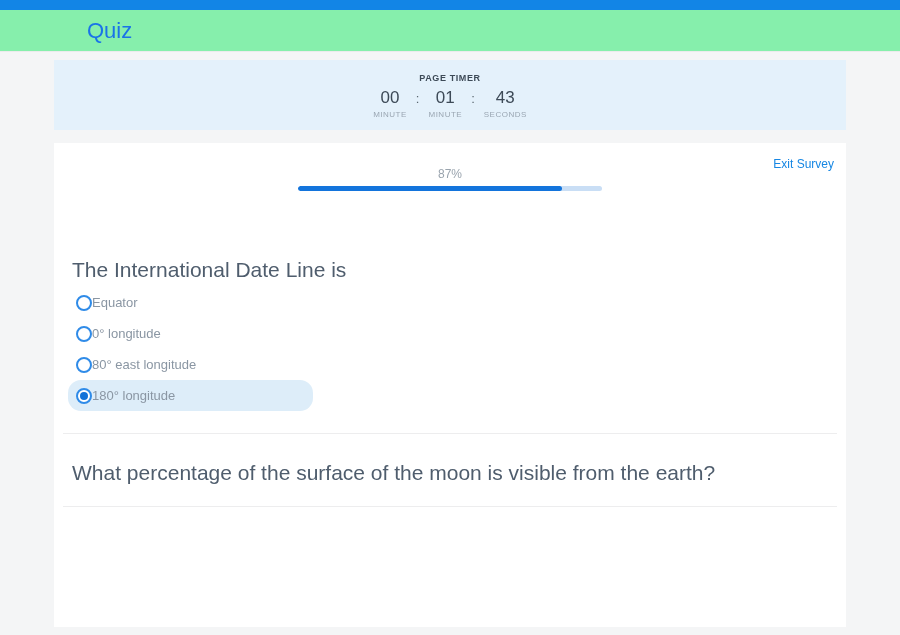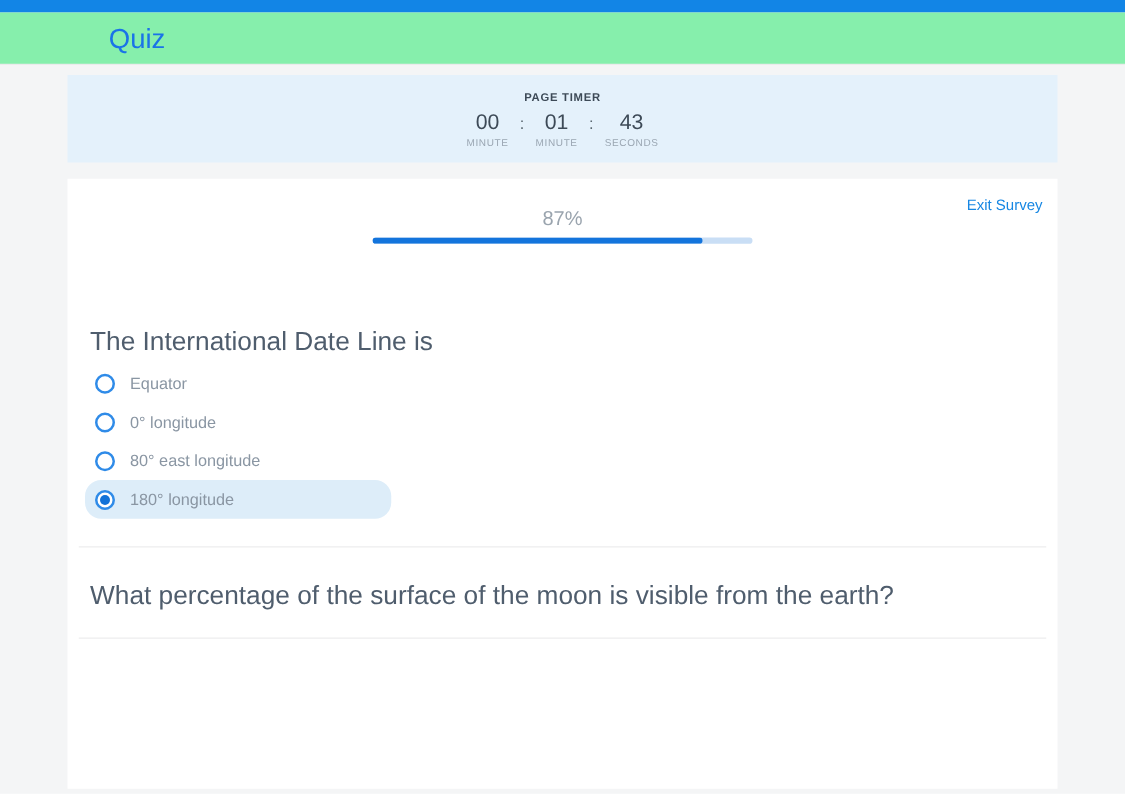--- a/index.html
+++ b/index.html
@@ -31,21 +31,21 @@
   .timer-unit-label { font-size:8px; color:#9aa6b2; letter-spacing:.5px; margin-top:2px; }
   .timer-colon { font-size:13px; color:#5a6770; margin:3px 9px 0; }
   .card {
     margin-top:13px; background:#fff; position:relative; padding-bottom:120px;
   }
   .exit-link {
     position:absolute; top:14px; right:12px;
     color:var(--link-blue,#1787e3); font-size:12px; text-decoration:none; cursor:pointer;
   }
   .progress-wrap { width:304px; margin:0 auto; padding-top:24px; }
-  .progress-label { text-align:center; font-size:16px; color:#9aa4ae; margin-bottom:5px; }
+  .progress-label { text-align:center; font-size:12px; color:#9aa4ae; margin-bottom:5px; }
   .progress-track {
     height:5px; background:var(--track-blue,#c9def5); border-radius:3px; overflow:hidden;
   }
   .progress-fill { height:5px; background:var(--fill-blue,#1374dc); border-radius:3px; }
   .question-block { padding:0 0 0 0; }
   .qb-1 { margin-top:68px; }
   .qb-2 { margin-top:28px; }
   .q-title {
     font-size:21px; color:#4f5d6d; padding-left:18px; line-height:22px;
   }
@@ -57,21 +57,21 @@
   .option-row.highlighted { background:var(--highlight-bg,#ddedf9);border-radius:13px; }
   .radio {
     width:16px; height:16px; border:2px solid var(--radio-blue,#2f8be8);
     border-radius:50%; background:#fff; flex:none;
     display:flex; align-items:center; justify-content:center;
   }
   .radio.checked::after {
     content:""; width:8px; height:8px; border-radius:50%;
     background:var(--radio-dot,#1272d8);
   }
-  .option-label { margin-left:12px; font-size:13px; color:#8a96a3; }
+  .option-label { margin-left:0; font-size:13px; color:#8a96a3; }
   .divider { border-top:1px solid #ededee; margin:22px 9px 0; }
 </style>
 </head>
 <body>
 
 <div class="topbar"></div>
 
 <div class="app-header">
   <div class="app-title">Quiz</div>
 </div>

